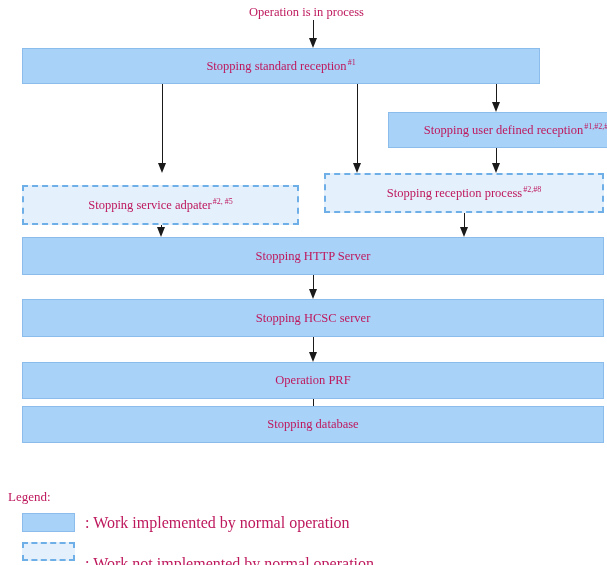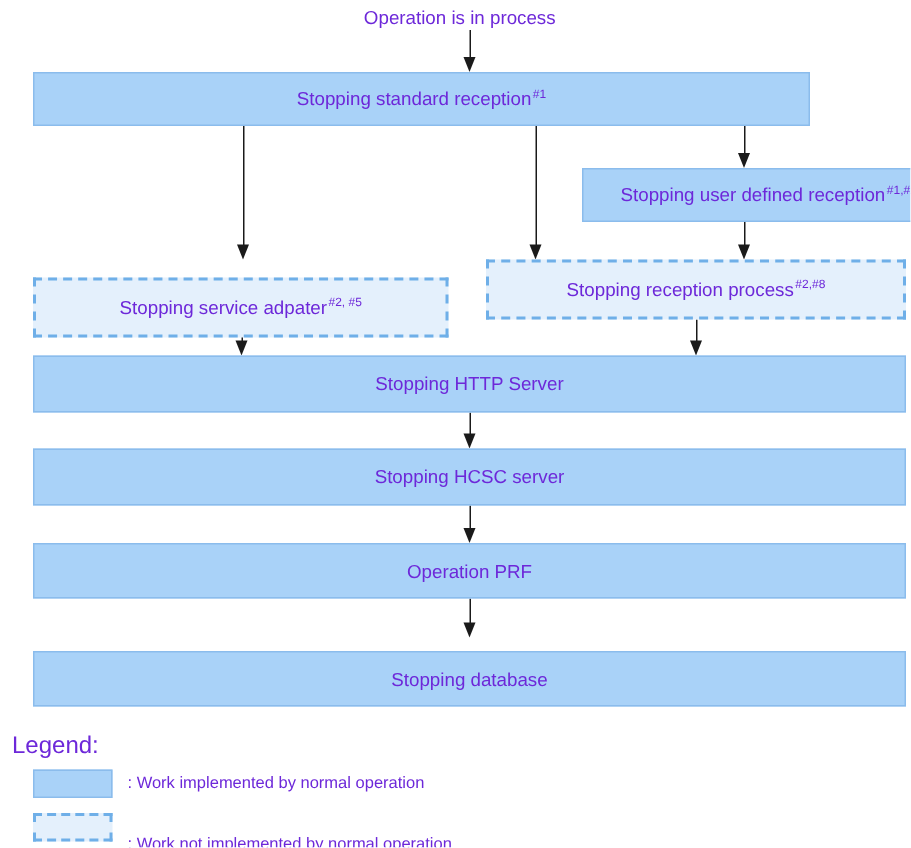--- a/index.html
+++ b/index.html
@@ -1,22 +1,22 @@
 <!DOCTYPE html>
 <html><head>
 <meta charset="utf-8">
 <style>
   html, body { margin: 0; padding: 0; background: #ffffff; }
   .canvas {
     position: relative;
     width: 607px;
     height: 565px;
     background: #ffffff;
-    font-family: Liberation Sans, sans-serif;
-    color: #6d28d9;
+    font-family: Liberation Serif, serif;
+    color: #be185d;
     overflow: hidden;
   }
   .start-label {
     position: absolute;
     left: 3px; top: 5px; width: 607px;
     text-align: center;
     font-size: 12.5px;
     white-space: nowrap;
   }
   .node {
@@ -53,33 +53,33 @@
     position: absolute;
     left: 0; bottom: 0;
     width: 0; height: 0;
     border-left: 4.5px solid transparent;
     border-right: 4.5px solid transparent;
     border-top: 10px solid #1a1a1a;
   }
   .legend-title {
     position: absolute;
     left: 8px; top: 489px;
-    font-size: 16px;
+    font-size: 13px;
   }
   .legend-swatch {
     position: absolute;
     box-sizing: border-box;
     left: 22px; width: 53px; height: 19px;
   }
   .legend-swatch.solid { background: #A9D2F8; border: 1px solid #8BBCEC; }
   .legend-swatch.dashed { background: #E4F0FC; border: 2px dashed #6FAFE8; }
   .legend-label {
     position: absolute;
     left: 85px;
-    font-size: 11px;
+    font-size: 16px;
     line-height: 19px;
     white-space: nowrap;
   }
 </style>
 </head>
 <body>
 
 <div class="canvas">
 
   <div class="start-label">Operation is in process</div>
@@ -120,21 +120,21 @@
   </div>
 
   <div class="node" style="left:22px; top:237px; width:582px; height:38px;">
     <span>Stopping HTTP Server</span>
   </div>
 
   <div class="node" style="left:22px; top:362px; width:582px; height:37px;">
     <span>Operation PRF</span>
   </div>
 
-  <div class="node" style="left:22px; top:434px; width:582px; height:37px;text-align:center;">
+  <div class="node" style="left:22px; top:406px; width:582px; height:37px;text-align:center;">
     <span>Stopping database</span>
   </div>
 
   <div class="legend-title">Legend:</div>
 
   <div class="legend-swatch solid" style="top:513px;"></div>
   <div class="legend-label" style="top:513px;">: Work implemented by normal operation</div>
 
   <div class="legend-swatch dashed" style="top:542px;"></div>
   <div class="legend-label" style="top:542px;margin-top:12px;">: Work not implemented by normal operation</div>

